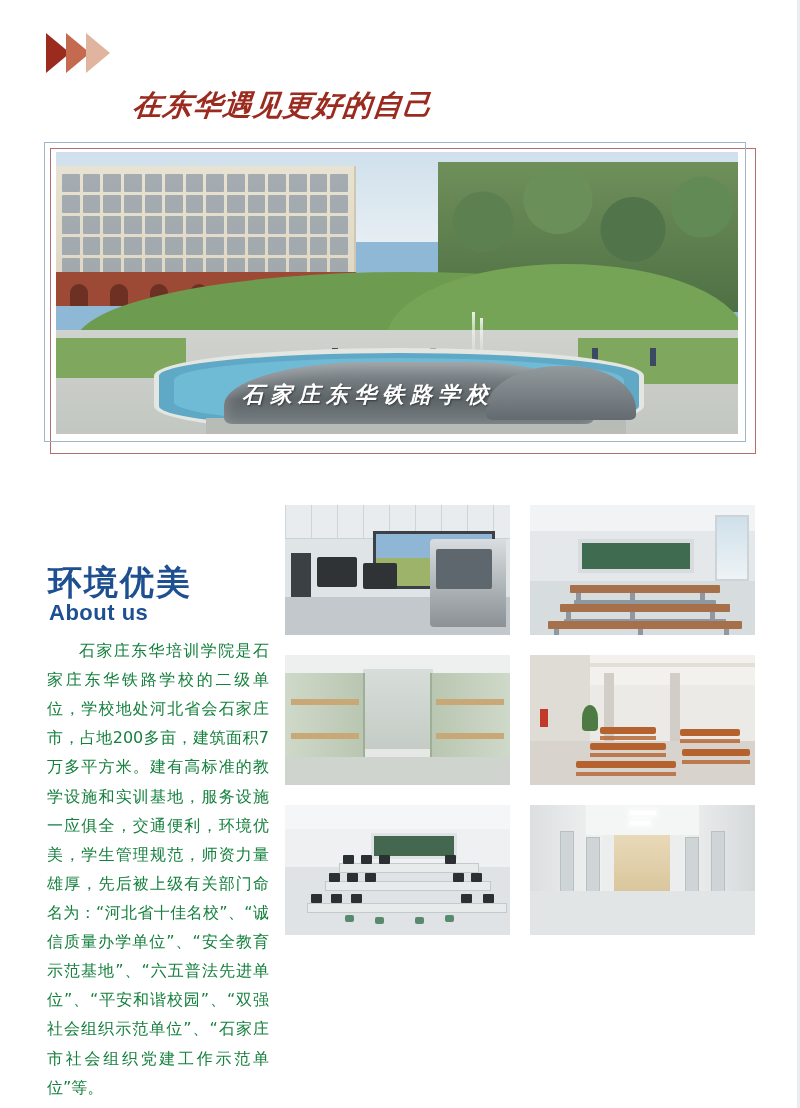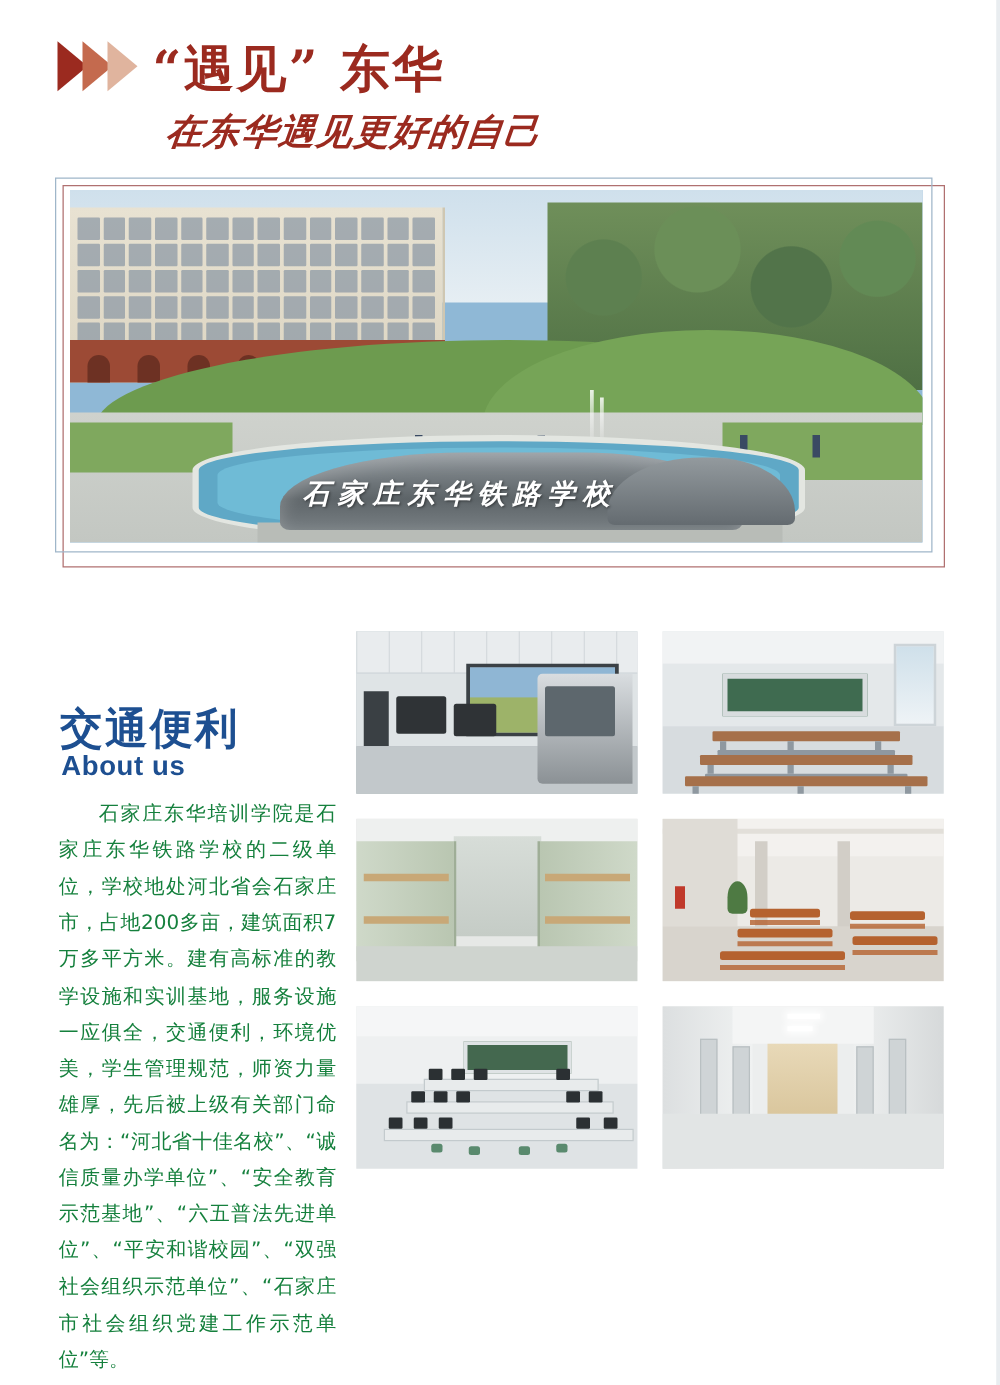--- a/index.html
+++ b/index.html
@@ -319,21 +319,20 @@
 </style>
 </head>
 <body>
 
 <div class="header">
   <div class="arrows">
     <div class="arrow a1"></div>
     <div class="arrow a2"></div>
     <div class="arrow a3"></div>
   </div>
-  <div class="title-main">“遇见” 东华</div>
   <div class="title-sub">在东华遇见更好的自己</div>
 </div>
 
 <div class="hero-wrap">
   <div class="hero-frame-outer"></div>
   <div class="hero-frame-inner"></div>
   <div class="hero">
     <div class="h-sky"></div>
     <div class="h-trees"></div>
     <div class="h-building">
@@ -432,21 +431,21 @@
     <div class="h-post" style="left:594px"></div>
     <div class="h-pool-body"></div>
     <div class="h-pool-inner"></div>
     <div class="h-base"></div>
     <div class="h-rock"></div>
     <div class="h-rock2"></div>
     <div class="h-rock-text">石家庄东华铁路学校</div>
   </div>
 </div>
 
-<div class="about-title-cn">交通便利</div>
+<div class="about-title-cn">环境优美</div>
 <div class="about-title-en">About us</div>
 <div class="about-body">
   <p>石家庄东华培训学院是石家庄东华铁路学校的二级单位，学校地处河北省会石家庄市，占地200多亩，建筑面积7万多平方米。建有高标准的教学设施和实训基地，服务设施一应俱全，交通便利，环境优美，学生管理规范，师资力量雄厚，先后被上级有关部门命名为：“河北省十佳名校”、“诚信质量办学单位”、“安全教育示范基地”、“六五普法先进单位”、“平安和谐校园”、“双强社会组织示范单位”、“石家庄市社会组织党建工作示范单位”等。</p>
 </div>
 
 <div class="grid">
 
   <div class="cell p1">
     <div class="ceil"></div>
       <div class="wall"></div>

